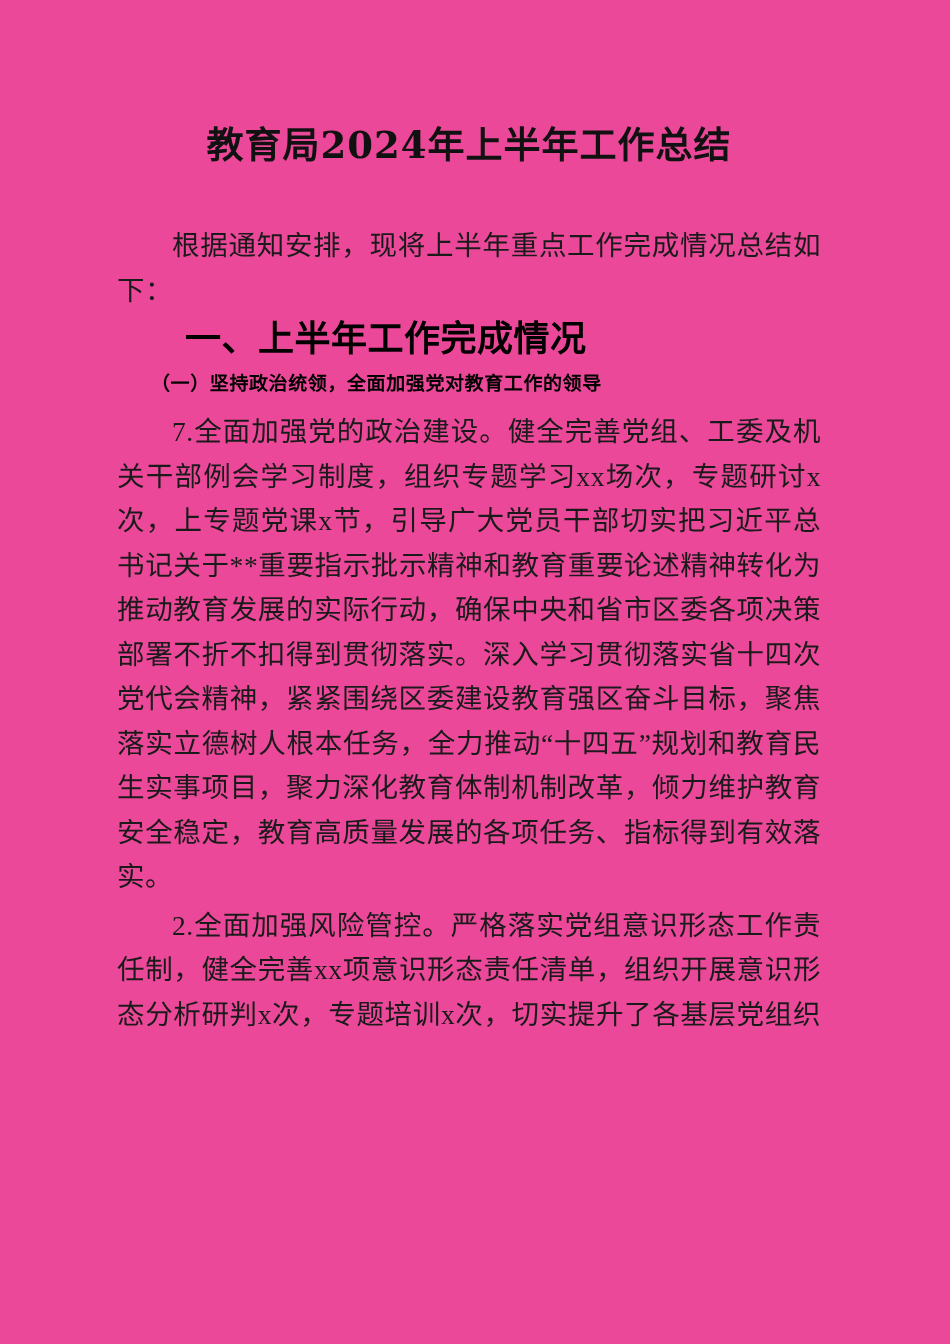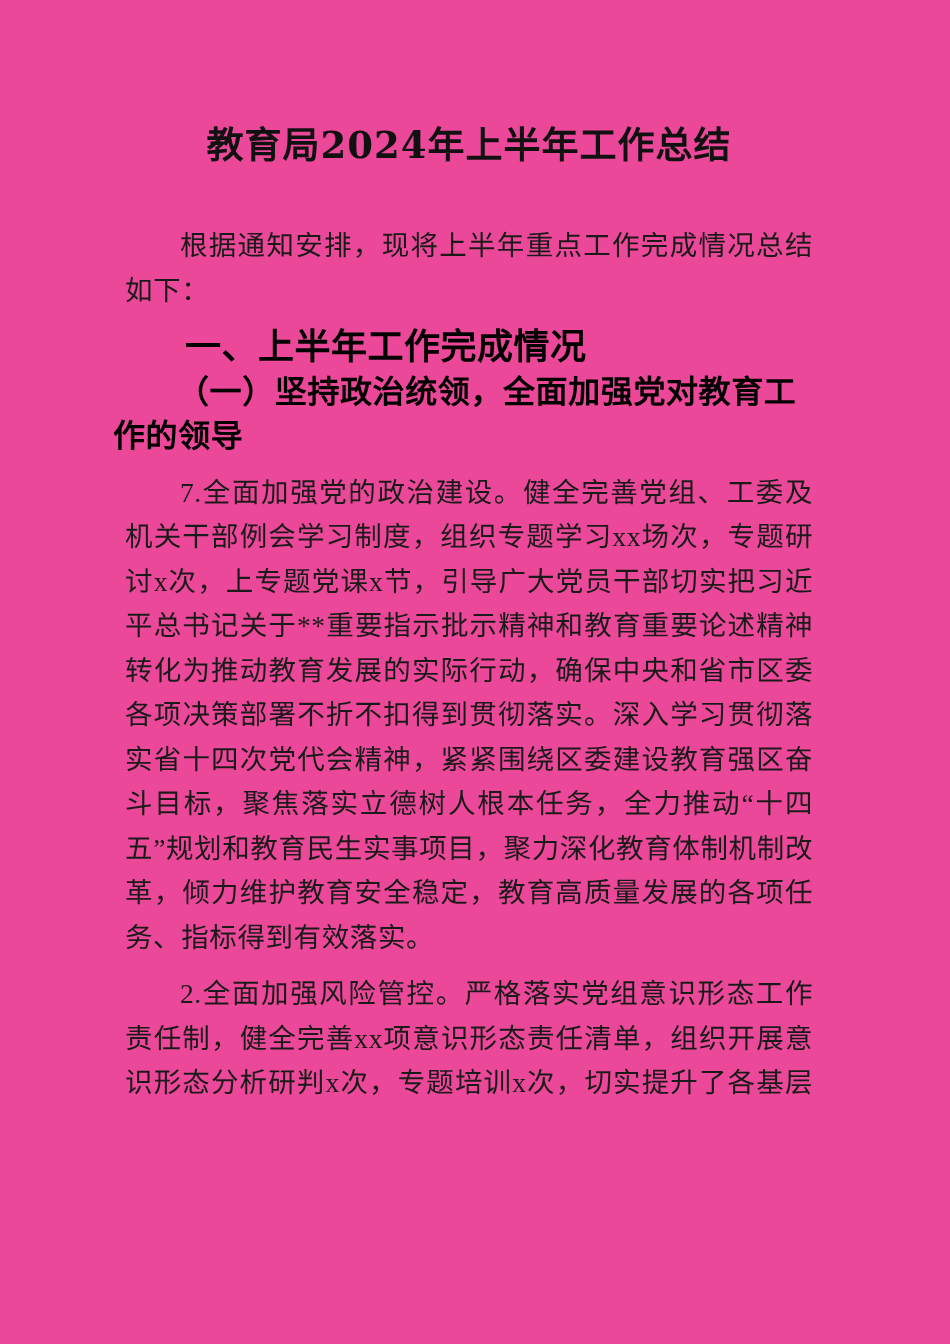--- a/index.html
+++ b/index.html
@@ -38,21 +38,21 @@
     font-size: 37px;
     line-height: 46px;
     letter-spacing: 1px;
     padding-top: 122px;
     color: #111111;
     white-space: nowrap;
   }
 
   
   .para {
-    margin: 12px;
+    margin: 4px;
     font-family: "Liberation Serif", "DejaVu Serif", serif;
     font-size: 27.5px;
     line-height: 44.5px;
     text-align: justify;
     text-align-last: left;
     text-justify: inter-character;
     letter-spacing: 0.6px;
     color: #1a1a1a;
   }
 
@@ -74,21 +74,21 @@
     letter-spacing: 0.5px;
     text-indent: 2em;
     color: #000000;
   }
 
   
   .heading-2 {
     margin: 0;
     font-family: "Liberation Serif", "DejaVu Serif", serif;
     font-weight: 700;
-    font-size: 32px;
+    font-size: 19px;
     line-height: 44.5px;
     letter-spacing: 0.6px;
     text-indent: 2em;
     color: #000000;
   }
 
   
   .para.clipped {
     max-height: 140px;
     overflow: hidden;

